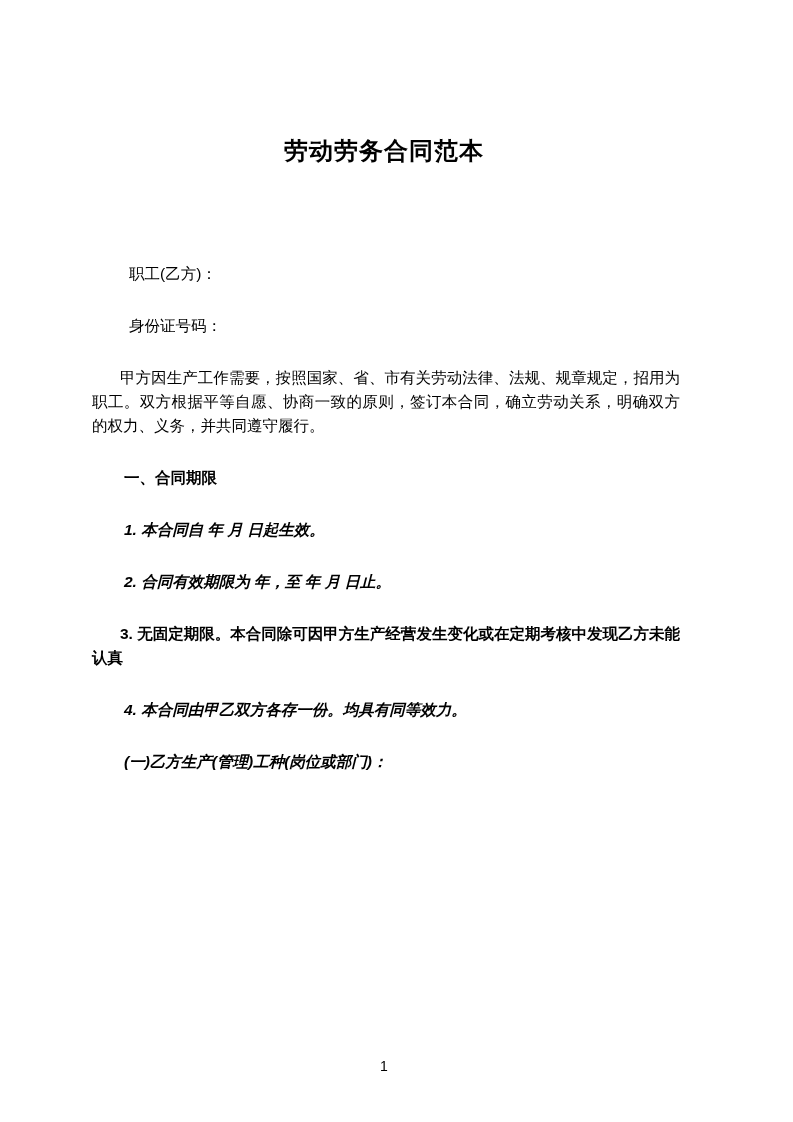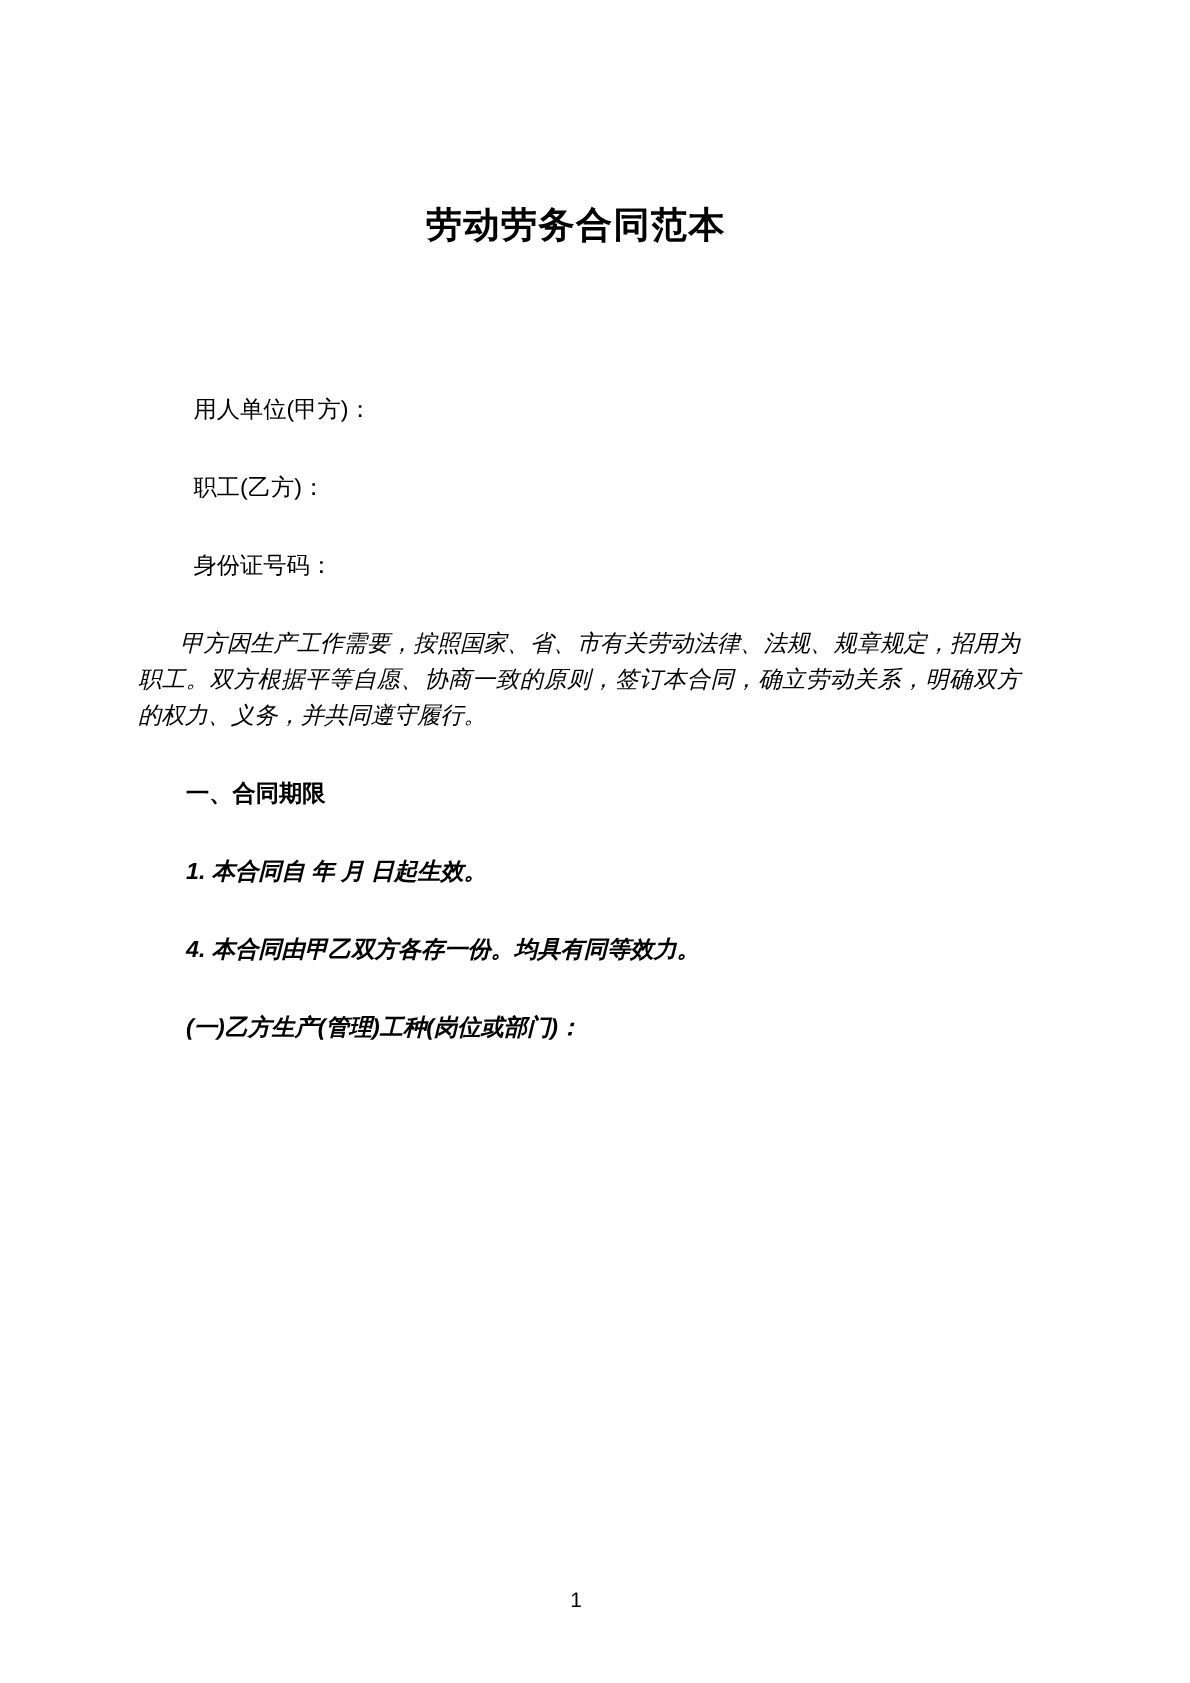--- a/index.html
+++ b/index.html
@@ -45,21 +45,20 @@
   p.indent1 {
     padding-left: 37px;
   }
   p.indent-small {
     padding-left: 32px;
     font-style: italic;
   }
   p.flow {
     padding-left: 0;
     text-indent: 28px;
-    font-style: italic;
   }
   p.noindent {
     padding-left: 0;
     text-indent: 0;
   }
   p.heading-item {
     padding-left: 32px;
     font-weight: bold;
     margin-top: 20px;
   }
@@ -77,33 +76,34 @@
 </style>
 </head>
 <body>
 
 <div class="page">
 
   <h1 class="doc-title">劳动劳务合同范本</h1>
 
   <div class="body-block">
 
-    <p class="para indent1">用人单位(甲方)：</p>
 
     <p class="para indent1">职工(乙方)：</p>
 
     <p class="para indent1">身份证号码：</p>
 
     <p class="para flow">甲方因生产工作需要，按照国家、省、市有关劳动法律、法规、规章规定，招用为职工。双方根据平等自愿、协商一致的原则，签订本合同，确立劳动关系，明确双方的权力、义务，并共同遵守履行。</p>
 
     <p class="para heading-item">一、合同期限</p>
 
     <p class="para indent-small bold">1. 本合同自 年 月 日起生效。</p>
 
+    <p class="para indent-small bold">2. 合同有效期限为 年，至 年 月 日止。</p>
 
+    <p class="para flow bold">3. 无固定期限。本合同除可因甲方生产经营发生变化或在定期考核中发现乙方未能认真</p>
 
 
     <p class="para indent-small bold">4. 本合同由甲乙双方各存一份。均具有同等效力。</p>
 
 
     <p class="para indent-small bold">(一)乙方生产(管理)工种(岗位或部门)：</p>
 
   </div>
 
   <div class="page-number">1</div>

